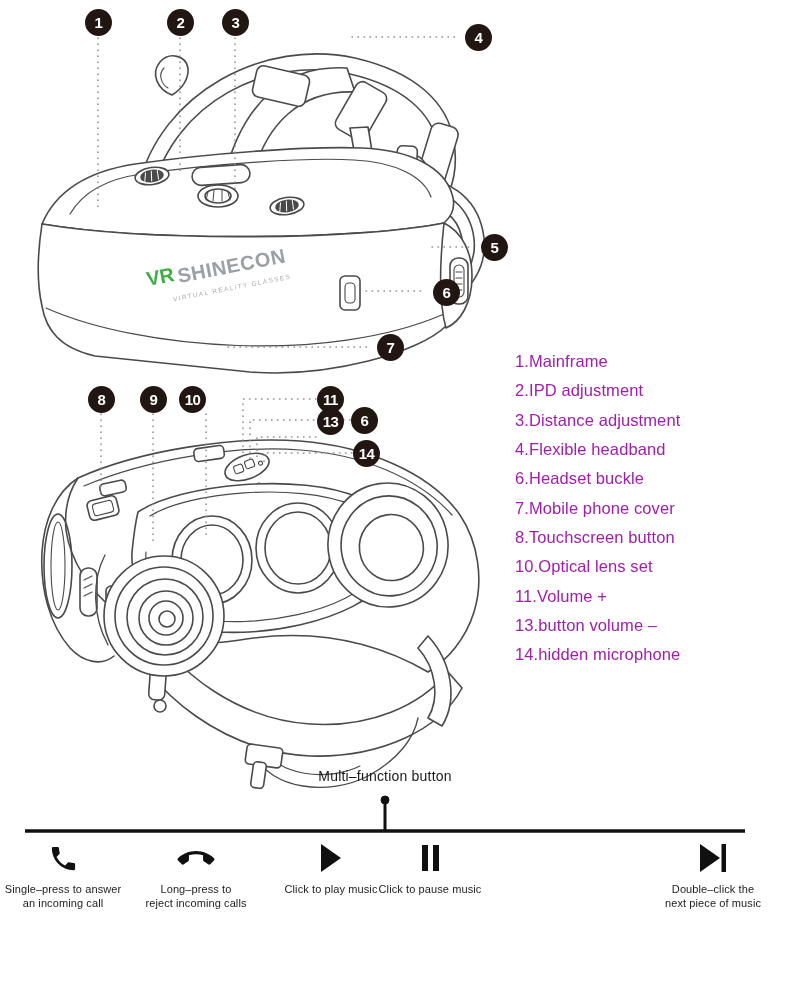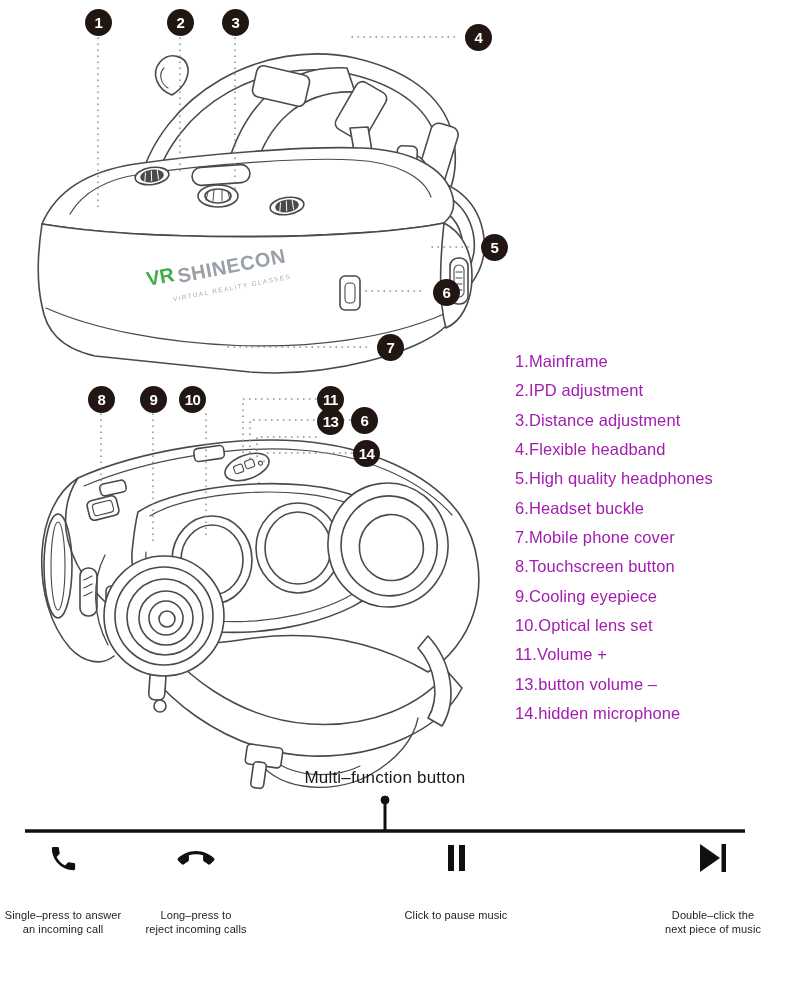--- a/index.html
+++ b/index.html
@@ -12,27 +12,27 @@
     position:absolute;width:27px;height:27px;border-radius:50%;
     background:#221613;color:#ffffff;display:flex;align-items:center;justify-content:center;
     font-size:15px;font-weight:bold;letter-spacing:-0.5px;line-height:1;
   }
   .parts-list{
     position:absolute;left:515px;top:347px;width:270px;
     font-size:16.5px;line-height:29.35px;color:#a21caf;letter-spacing:0.1px;
   }
   .mf-title{
     position:absolute;left:235px;top:768px;width:300px;text-align:center;
-    font-size:17px;color:#1a1a1a;letter-spacing:0.2px;
+    font-size:14px;color:#1a1a1a;letter-spacing:0.2px;
   }
   .action{
     position:absolute;top:840px;width:160px;display:flex;flex-direction:column;align-items:center;
   }
   .action-icon{height:36px;display:flex;align-items:center;justify-content:center;}
-  .action-caption{margin-top:32px;text-align:center;font-size:11px;line-height:14px;color:#1c1c1c;letter-spacing:0.1px;}
+  .action-caption{margin-top:6px;text-align:center;font-size:11px;line-height:14px;color:#1c1c1c;letter-spacing:0.1px;}
 </style>
 </head>
 <body>
 
 <div class="page">
 
   <svg class="artwork" viewBox="0 0 790 994">
 
     <g fill="none" stroke="#4a4a4a" stroke-width="1.6" stroke-linecap="round" stroke-linejoin="round">
 
@@ -204,25 +204,23 @@
   <div class="callout" style="left:317px;top:386px">11</div>
   <div class="callout" style="left:351px;top:407px">6</div>
   <div class="callout" style="left:317px;top:408px">13</div>
   <div class="callout" style="left:353px;top:440px">14</div>
 
   <div class="parts-list">
     <div>1.Mainframe</div>
     <div>2.IPD adjustment</div>
     <div>3.Distance adjustment</div>
     <div>4.Flexible headband</div>
-    <div>5.High quality headphones</div>
     <div>6.Headset buckle</div>
     <div>7.Mobile phone cover</div>
     <div>8.Touchscreen button</div>
-    <div>9.Cooling eyepiece</div>
     <div>10.Optical lens set</div>
     <div>11.Volume +</div>
     <div>13.button volume –</div>
     <div>14.hidden microphone</div>
   </div>
 
   <div class="mf-title">Multi–function button</div>
 
   <div class="action" style="left:-17px">
     <div class="action-icon">
@@ -241,22 +239,33 @@
       <svg width="40" height="20" viewBox="0 5 24 13">
           <path fill="#101010" d="M12 9c-1.6 0-3.15.25-4.6.72v3.1c0 .39-.23.74-.56.9-.98.49-1.87 1.12-2.66 1.85-.18.18-.43.28-.7.28-.28 0-.53-.11-.71-.29L.29 13.08c-.18-.17-.29-.42-.29-.7 0-.28.11-.53.29-.71C3.34 8.78 7.46 7 12 7s8.66 1.78 11.71 4.67c.18.18.29.43.29.71 0 .28-.11.53-.29.7l-2.48 2.48c-.18.18-.43.29-.71.29-.27 0-.52-.1-.7-.28-.79-.73-1.68-1.36-2.66-1.85-.33-.16-.56-.51-.56-.9v-3.1C15.15 9.25 13.6 9 12 9z"></path>
         </svg>
     </div>
     <div class="action-caption">
       <div>Long–press to</div>
       <div>reject incoming calls</div>
     </div>
   </div>
 
-
-  <div class="action" style="left:376px">
+  <div class="action" style="left:251px">
+    <div class="action-icon">
+      <svg width="20" height="28" viewBox="0 0 20 28">
+          <polygon fill="#101010" points="0,0 20,14 0,28"></polygon>
+        </svg>
+    </div>
+    <div class="action-caption">
+      <div>Click to play music</div>
+      <div></div>
+    </div>
+  </div>
+
+  <div class="action" style="left:350px">
     <div class="action-icon">
       <svg width="17" height="26" viewBox="0 0 17 26">
           <rect fill="#101010" x="0" y="0" width="6" height="26"></rect>
           <rect fill="#101010" x="11" y="0" width="6" height="26"></rect>
         </svg>
     </div>
     <div class="action-caption">
       <div>Click to pause music</div>
       <div></div>
     </div>

